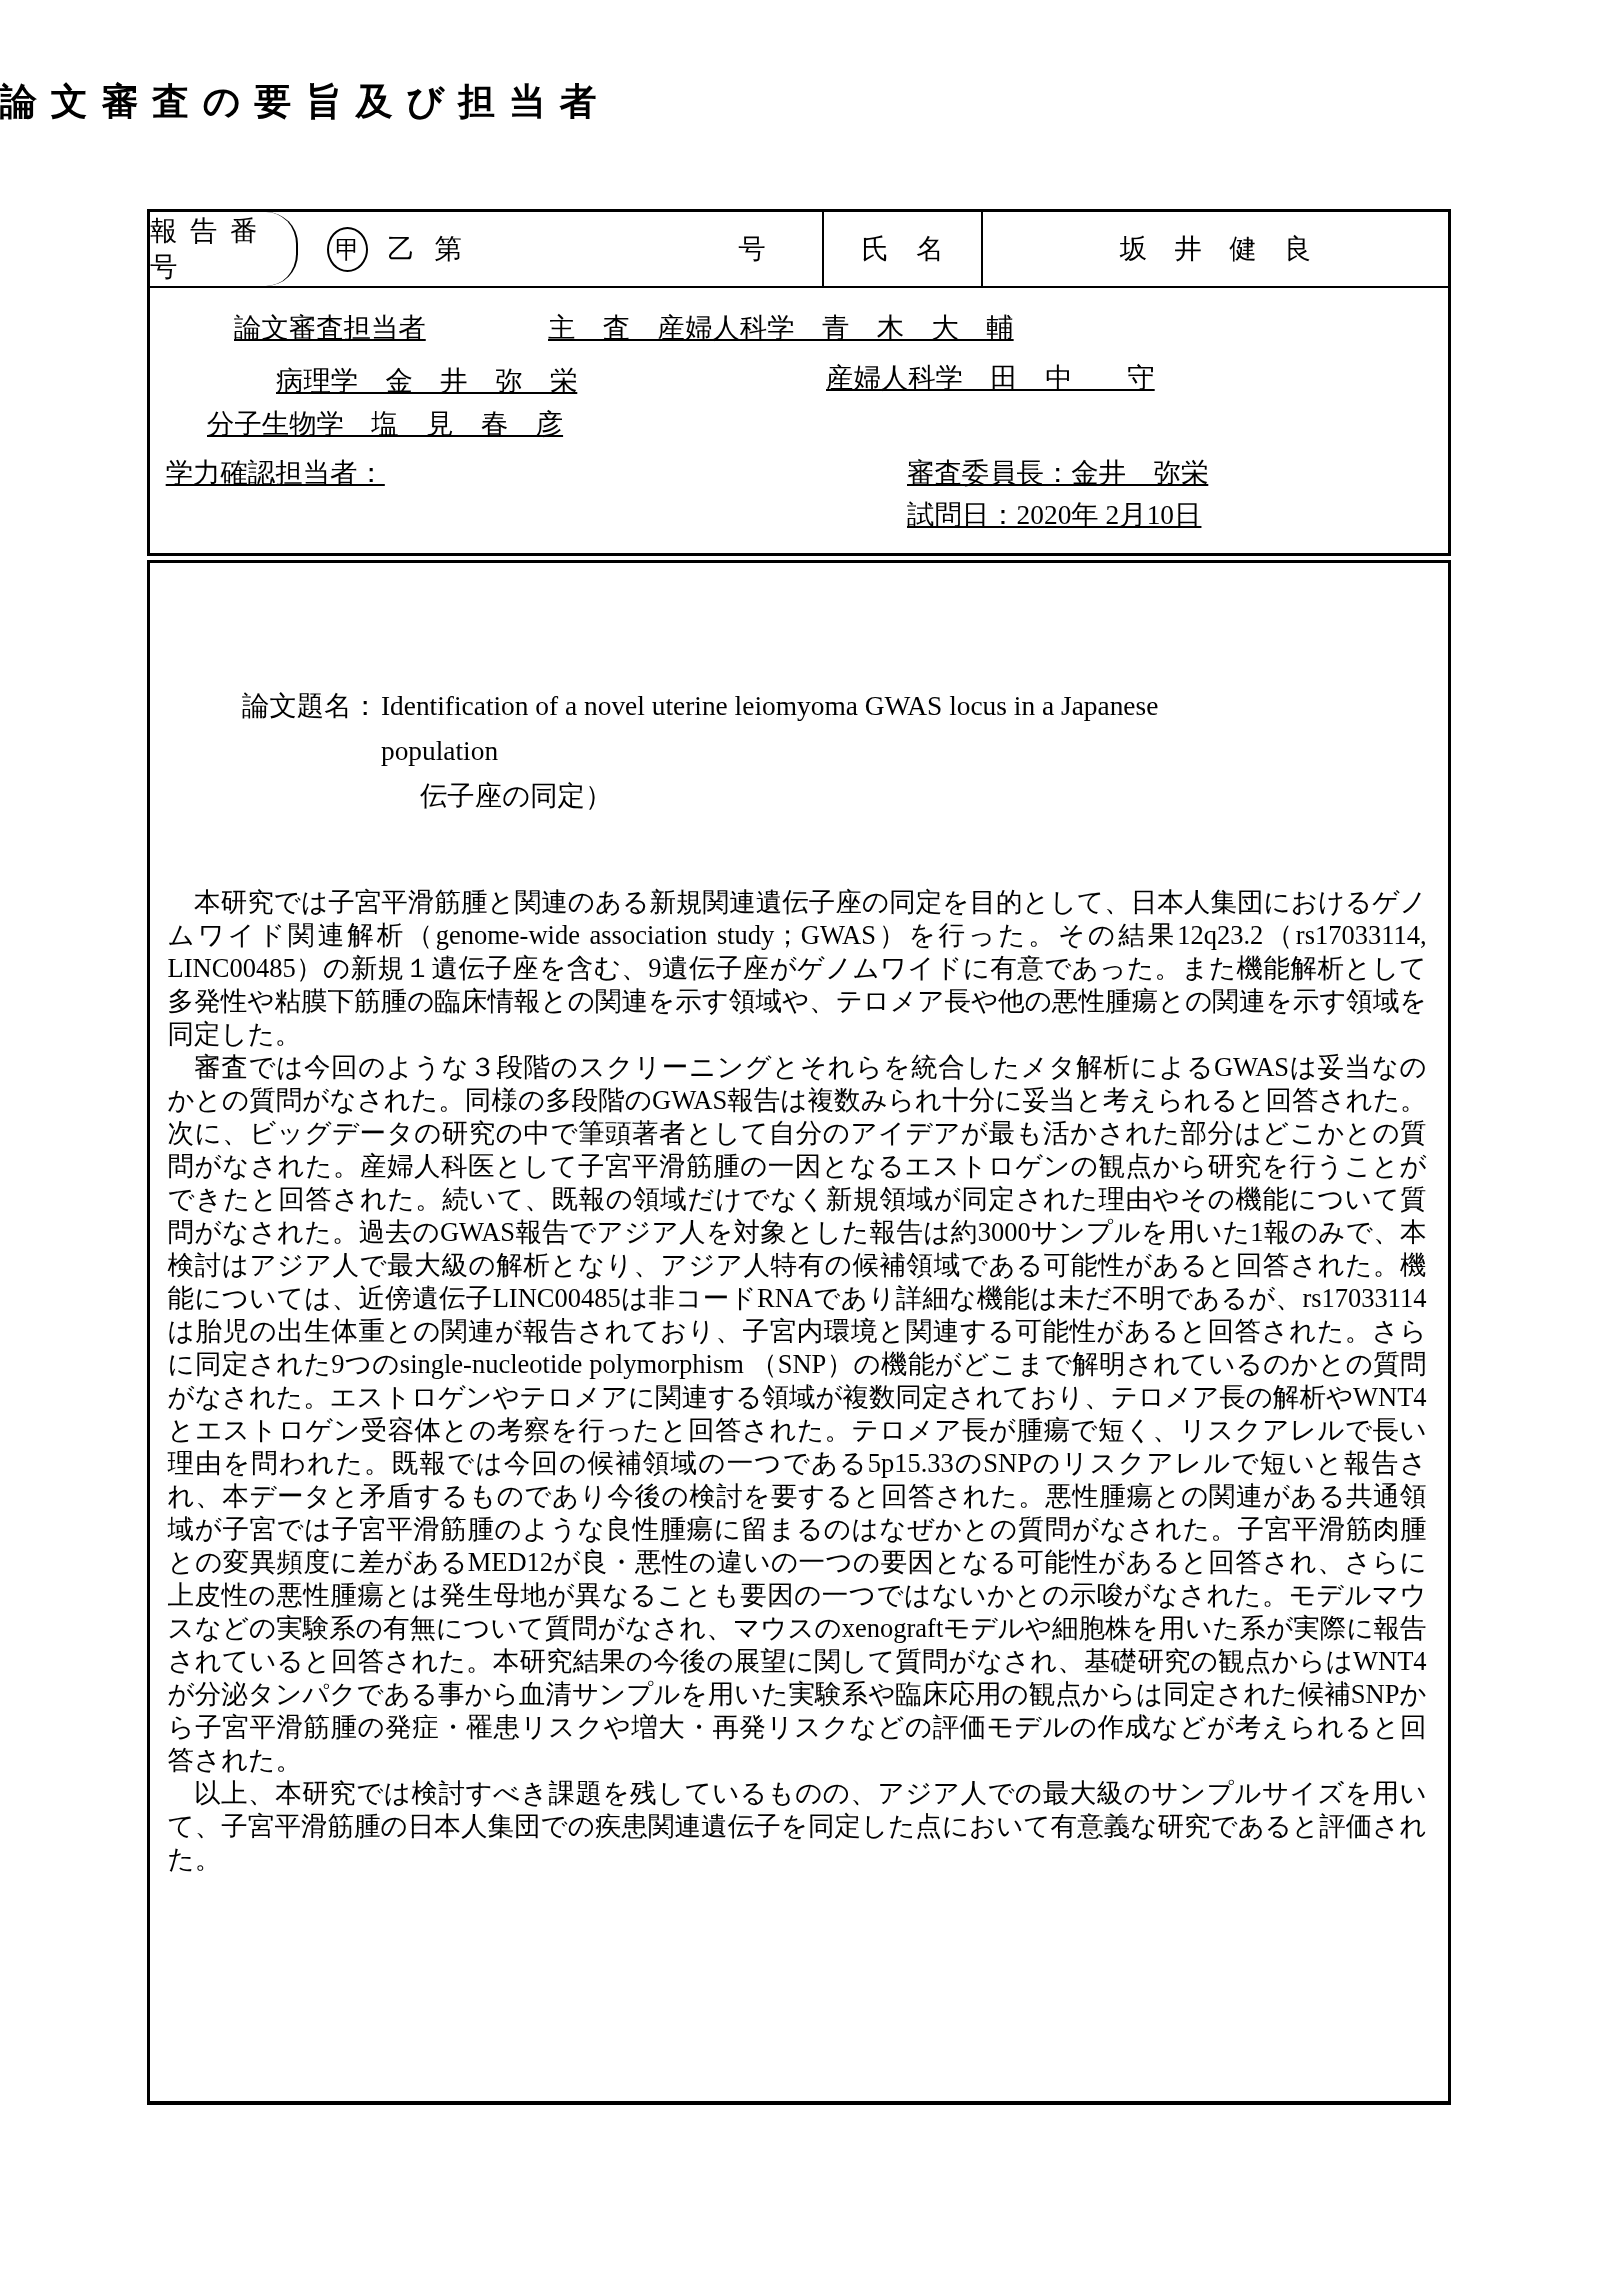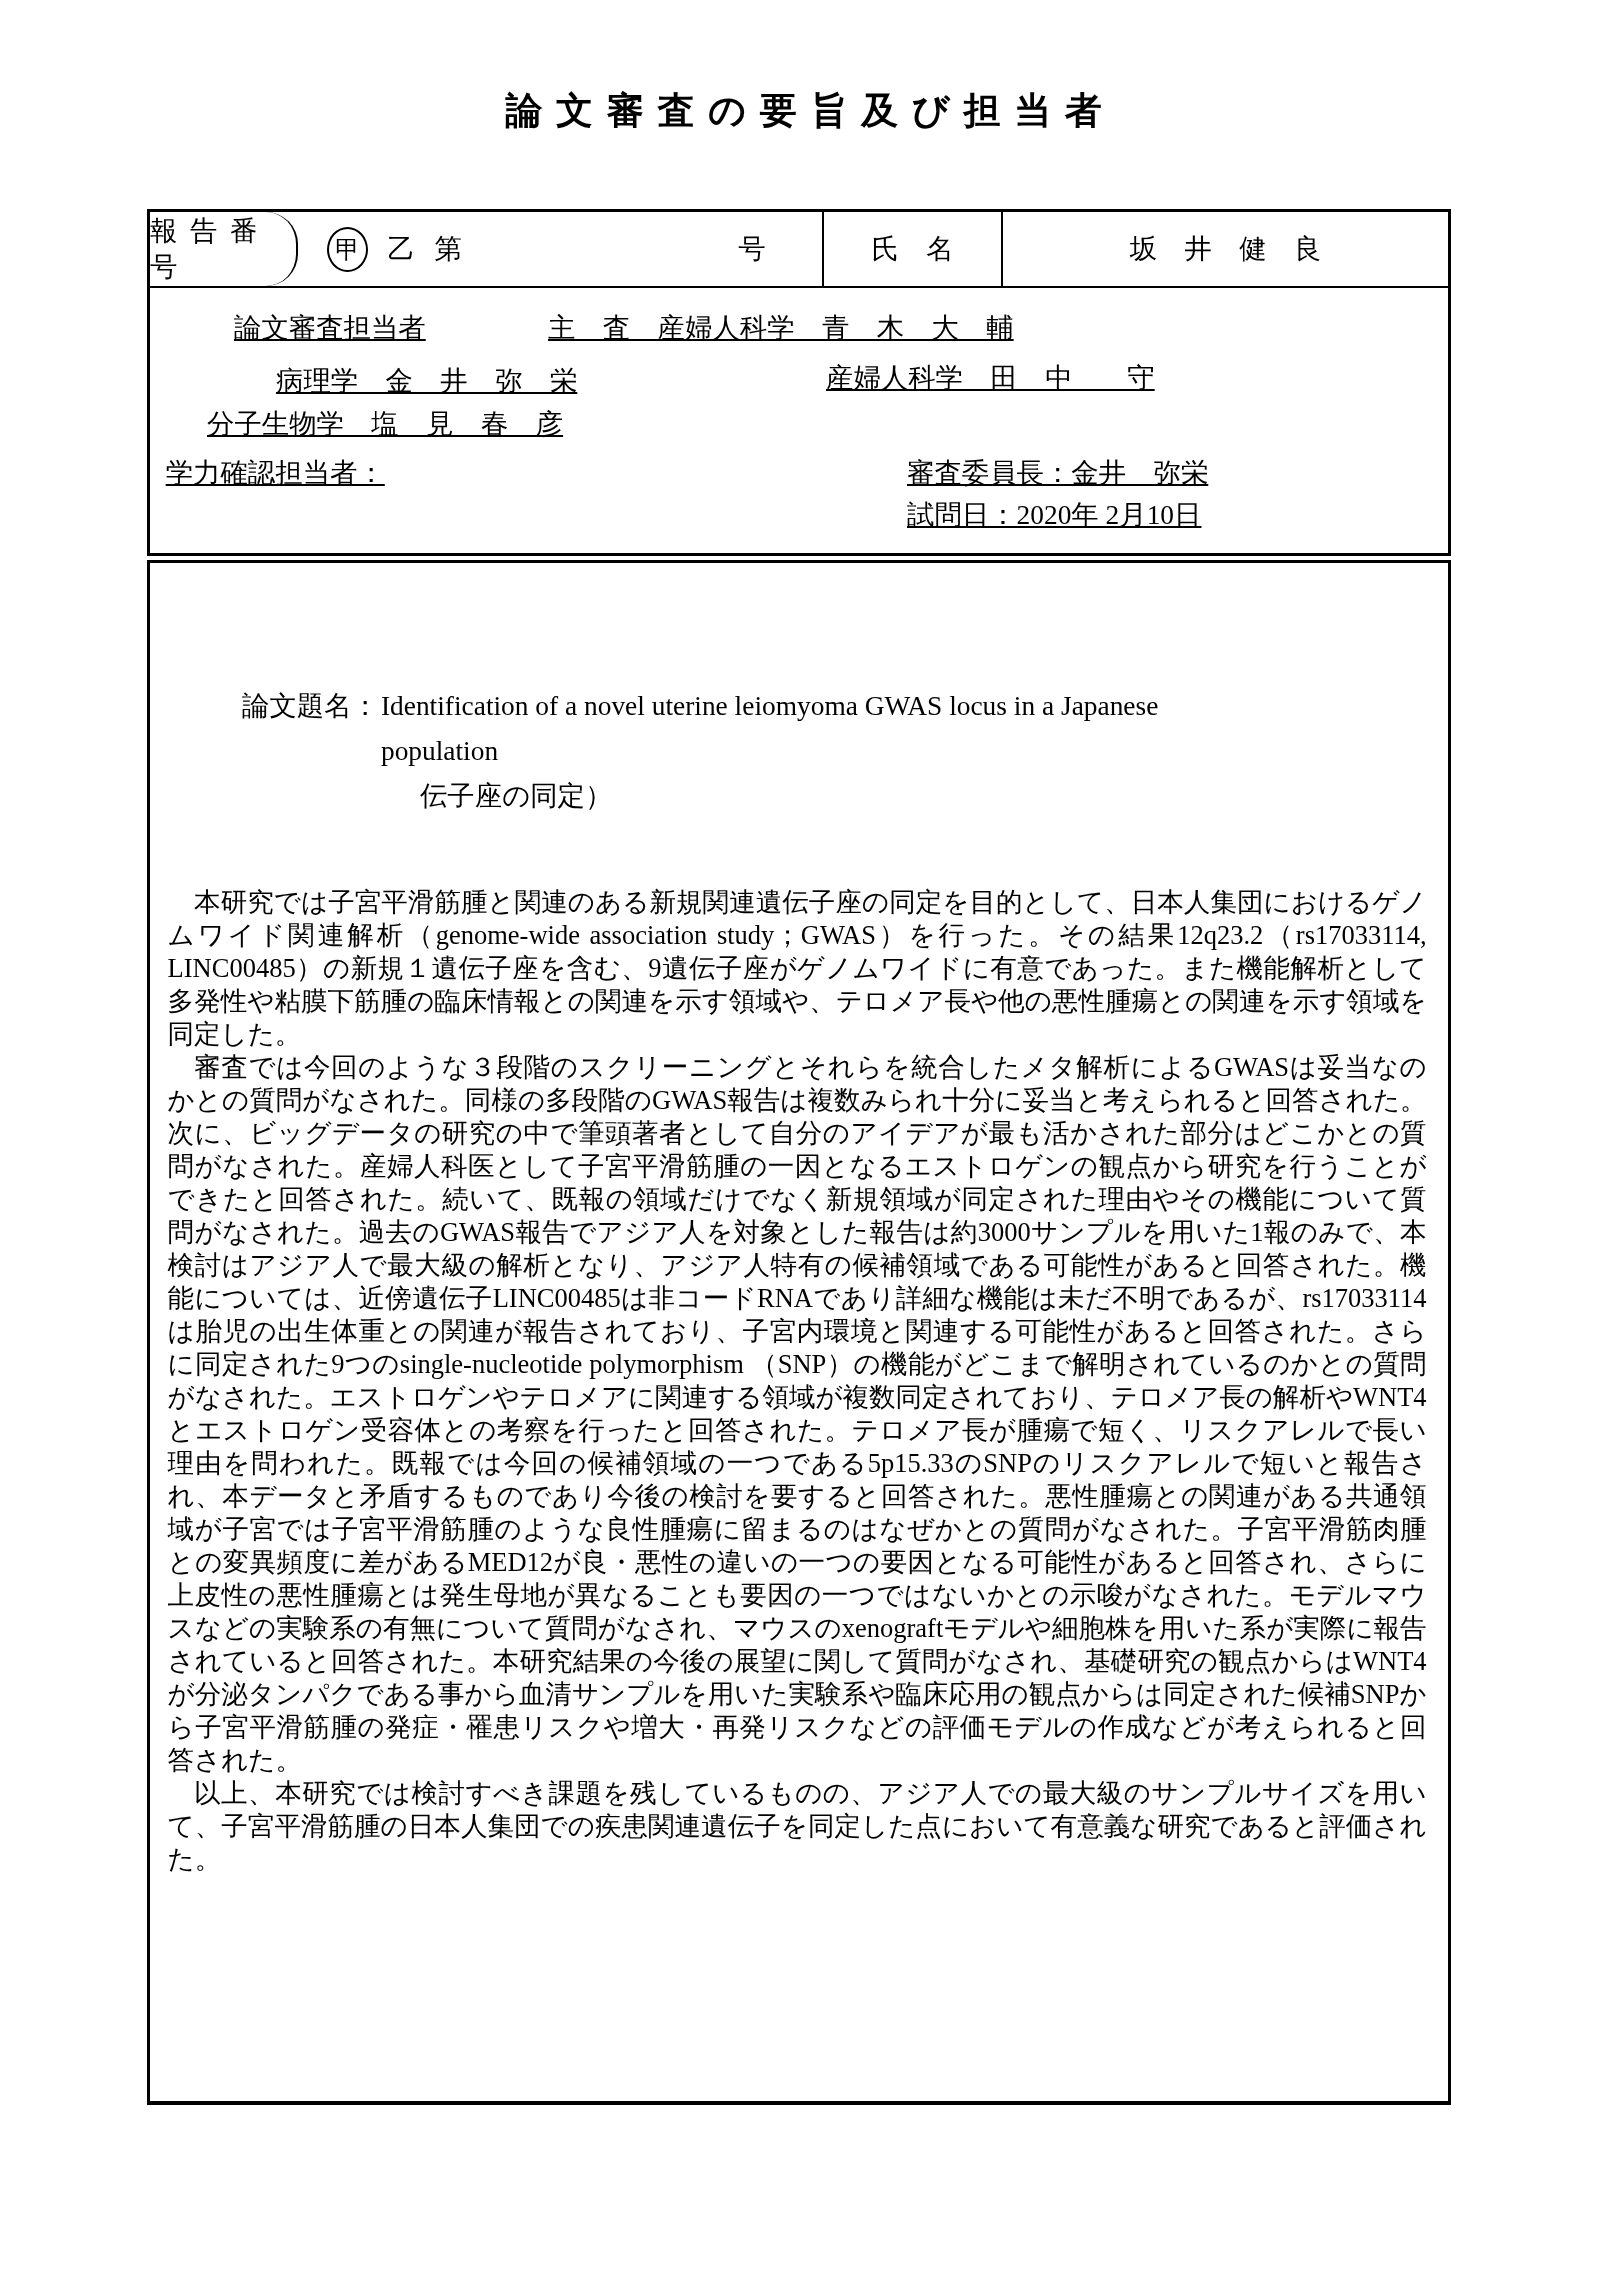--- a/index.html
+++ b/index.html
@@ -6,36 +6,36 @@
   html,body { background:#ffffff; }
   body {
     width:1621px; height:2293px;
     font-family:"Liberation Serif","DejaVu Serif",serif;
     color:#000;
   }
   .page { position:relative; width:1621px; height:2293px; background:#fff; overflow:hidden; }
 
   
   .doc-title {
-    position:absolute; top:86px; left:0; width:100%;
-    text-align:center; font-size:37px; font-weight:600; letter-spacing:13.7px;
+    position:absolute; top:77px; left:0; width:100%;
+    text-align:left; font-size:37px; font-weight:600; letter-spacing:13.7px;
     white-space:nowrap;
   }
 
   
   .header-table {
     position:absolute; left:147px; top:209px; width:1304px; height:347px;
     border:3.9px solid #000; background:#fff;
   }
   .ht-row1 { display:flex; height:76px; border-bottom:2px solid #000; }
   .ht-cell { display:flex; align-items:center; height:100%; }
   .ht-cell.bordered { border-right:2px solid #000; }
   .cell-report-label { width:148px; justify-content:center; font-size:27.4px; letter-spacing:2.9px;border-radius:32px; }
   .cell-report-value { width:526px; font-size:27.4px; padding:0 29px; }
-  .cell-name-label   { width:179px; justify-content:center; font-size:27.4px;font-family:Liberation Mono, monospace; }
+  .cell-name-label   { width:159px; justify-content:center; font-size:27.4px;font-family:Liberation Mono, monospace; }
   .cell-name-value   { flex:1; justify-content:center; font-size:27.4px; }
   .circled-kou {
     display:inline-flex; align-items:center; justify-content:center;
     width:41px; height:45px; border:2px solid #000; border-radius:50%;
     font-size:24.5px; flex:0 0 auto;
   }
   .rv-item { margin-left:19.6px; }
   .rv-spacer { flex:1; }
   .rv-go { margin-right:27.4px; }
 

